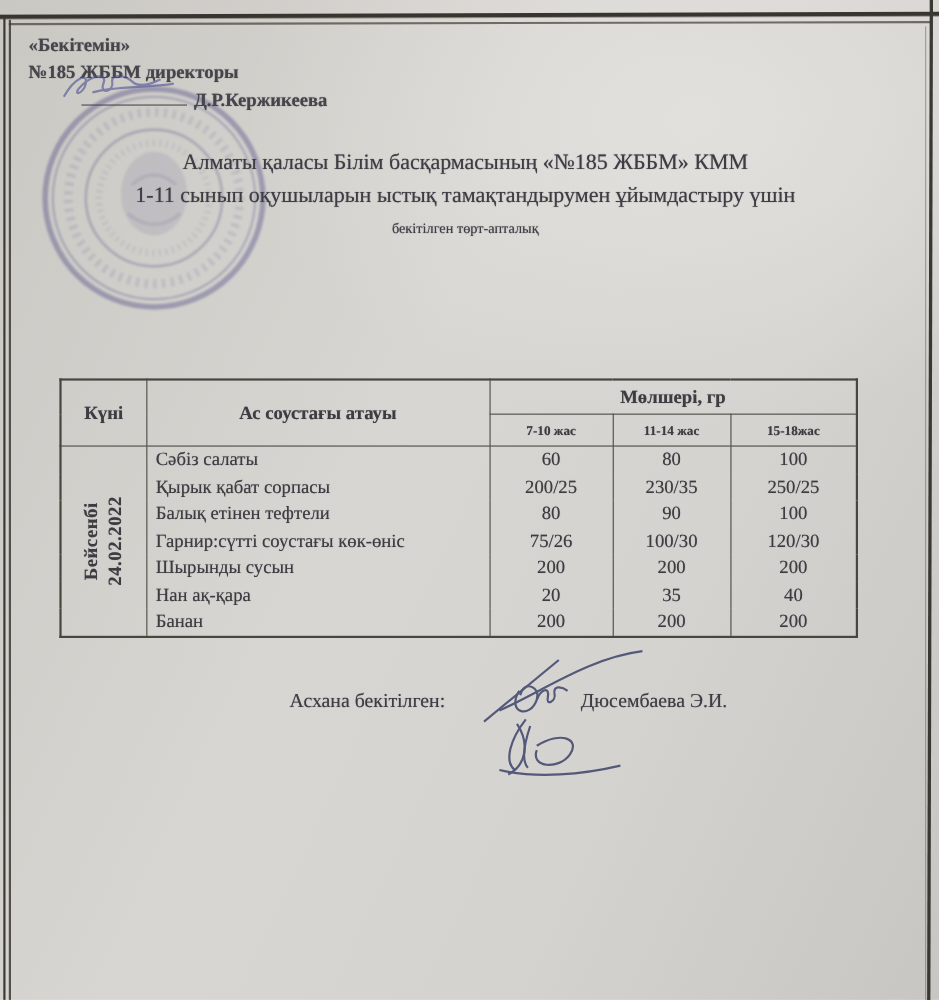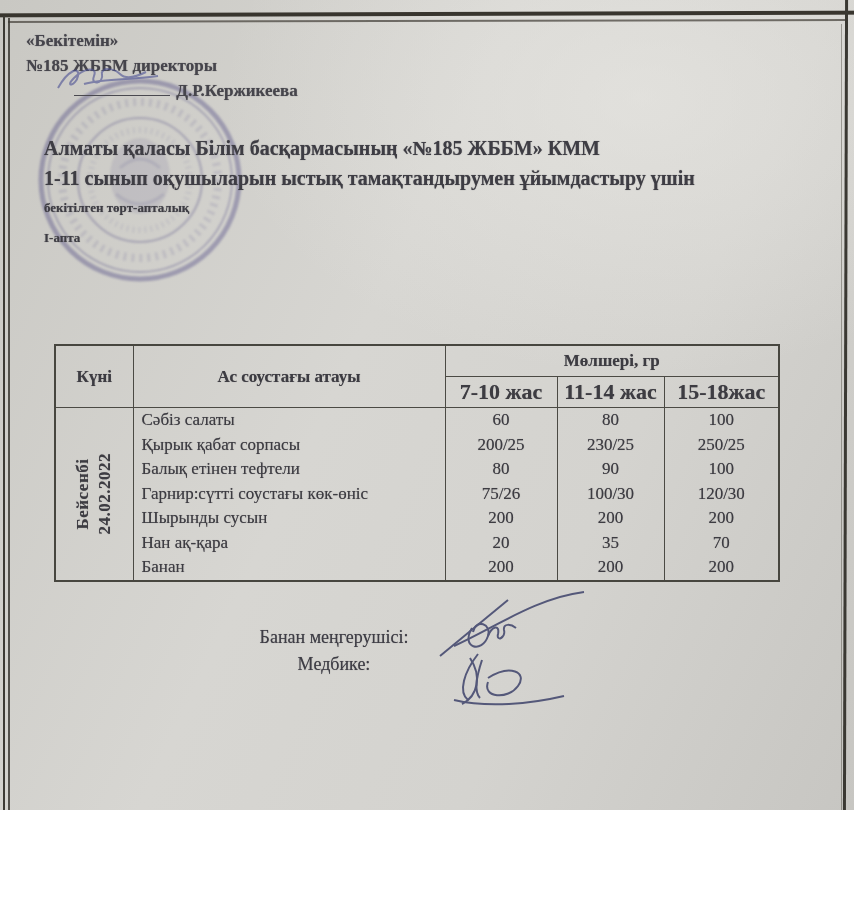--- a/index.html
+++ b/index.html
@@ -1,18 +1,18 @@
 <!DOCTYPE html>
 <html><head>
 <meta charset="utf-8">
 <style>
   html,body{margin:0;padding:0;}
   #doc{
     position:relative;
-    width:854px;height:810px;
+    width:854px;height:909px;
     overflow:hidden;
     font-family:"Liberation Serif", serif;
     background:
       radial-gradient(ellipse 600px 400px at 75% 12%, rgba(235,234,230,0.55), rgba(235,234,230,0) 70%),
       linear-gradient(115deg, #c9c8c3 0%, #d7d6d2 42%, #d4d3cf 68%, #c7c6c2 100%);
   }
   
   .edge-top{position:absolute;left:-4px;top:12px;width:862px;height:4px;background:#38352e;transform:rotate(-0.18deg);filter:blur(0.4px);}
   .edge-top-thin{position:absolute;left:8px;top:20px;width:838px;height:2px;background:rgba(82,79,72,0.8);transform:rotate(-0.12deg);}
   .edge-left-1{position:absolute;left:3px;top:16px;bottom:0;width:2px;background:#3c3a34;}
@@ -27,22 +27,22 @@
     text-shadow:0 0 1px rgba(70,69,76,0.7);
   }
   .sig-line{display:inline-block;width:96px;border-bottom:1.6px solid #4a4950;height:14px;margin-right:6px;}
   .approval-sig{position:absolute;left:28px;top:-16px;opacity:0.8;}
 
   
   .stamp{position:absolute;left:32px;top:76px;width:216px;height:208px;opacity:0.5;filter:blur(1.1px);mix-blend-mode:multiply;pointer-events:none;}
 
   
   .title{
-    position:absolute;left:44px;top:133px;width:790px;
-    font-weight:bold;color:#3e3d44;
+    position:absolute;left:28px;top:133px;width:790px;
+    text-align:center;font-weight:normal;color:#3e3d44;
     text-shadow:0 0 1px rgba(62,61,68,0.65);
   }
   .title .t1,.title .t2{font-size:20px;line-height:30px;}
   .title .t3,.title .t4,.title .t5{font-size:13px;line-height:30px;}
 
   
   .menu-table-wrap{position:absolute;left:54px;top:344px;}
   table.menu{
     border-collapse:collapse;table-layout:fixed;width:724px;
     border:2.2px solid #47463f;
@@ -50,21 +50,21 @@
   }
   table.menu col.c-day{width:78px;}
   table.menu col.c-name{width:312px;}
   table.menu col.c-a1{width:112px;}
   table.menu col.c-a2{width:107px;}
   table.menu col.c-a3{width:115px;}
   table.menu th{
     border:1.6px solid #4b4a44;font-weight:bold;font-size:17px;padding:2px 4px;
   }
   table.menu th.h-amount{height:26px;}
-  table.menu tr.subhead th{height:24px;font-size:22px;}
+  table.menu tr.subhead th{height:24px;font-size:12px;}
   table.menu tbody td{
     border-left:1.6px solid #4b4a44;border-right:1.6px solid #4b4a44;
     border-top:none;border-bottom:none;
     font-size:17px;height:24.5px;padding:0 4px;
   }
   td.menu-name{text-align:left;padding-left:8px !important;}
   td.val{text-align:center;}
   td.day-cell{text-align:center;vertical-align:middle;}
   .vert{
     writing-mode:vertical-rl;transform:rotate(180deg);
@@ -122,21 +122,20 @@
           <path d="M30,22 C50,16 80,18 104,14"></path>
         </g>
       </svg>
     </div>
   </div>
 
   <div class="title">
     <div class="t1">Алматы қаласы Білім басқармасының  «№185 ЖББМ» КММ</div>
     <div class="t2">1-11 сынып оқушыларын ыстық тамақтандырумен ұйымдастыру үшін</div>
     <div class="t3">бекітілген төрт-апталық</div>
-    <div class="t5">I-апта</div>
   </div>
 
   <div class="menu-table-wrap">
     <table class="menu">
       <colgroup>
         <col class="c-day">
           <col class="c-name">
           <col class="c-a1">
           <col class="c-a2">
           <col class="c-a3">
@@ -162,21 +161,21 @@
               </div>
             </td>
             <td class="menu-name">Сәбіз салаты</td>
             <td class="val">60</td>
             <td class="val">80</td>
             <td class="val">100</td>
           </tr>
           <tr>
             <td class="menu-name">Қырык қабат сорпасы</td>
             <td class="val">200/25</td>
-            <td class="val">230/25</td>
+            <td class="val">230/35</td>
             <td class="val">250/25</td>
           </tr>
           <tr>
             <td class="menu-name">Балық етінен тефтели</td>
             <td class="val">80</td>
             <td class="val">90</td>
             <td class="val">100</td>
           </tr>
           <tr>
             <td class="menu-name">Гарнир:сүтті соустағы көк-өніс</td>
@@ -187,35 +186,34 @@
           <tr>
             <td class="menu-name">Шырынды сусын</td>
             <td class="val">200</td>
             <td class="val">200</td>
             <td class="val">200</td>
           </tr>
           <tr>
             <td class="menu-name">Нан ақ-қара</td>
             <td class="val">20</td>
             <td class="val">35</td>
-            <td class="val">70</td>
+            <td class="val">40</td>
           </tr>
           <tr>
             <td class="menu-name">Банан</td>
             <td class="val">200</td>
             <td class="val">200</td>
             <td class="val">200</td>
           </tr>
         </tbody>
     </table>
   </div>
 
   <div class="sig-roles">
-    <div>Банан меңгерушісі:</div>
-    <div>Медбике:</div>
+    <div>Асхана бекітілген:</div>
   </div>
 
   <svg class="sig1" width="160" height="78" viewBox="0 0 160 78">
     <g stroke="#2e3360" stroke-width="2" fill="none" opacity="0.9">
       <path d="M8,72 L76,16"></path>
       <path d="M40,44 C28,64 50,70 56,52 C60,40 44,34 41,48"></path>
       <path d="M56,52 C60,42 68,40 66,50 C64,58 74,54 72,46 C71,39 79,40 84,44"></path>
       <path d="M22,62 C62,44 104,14 152,8"></path>
     </g>
   </svg>
@@ -223,15 +221,16 @@
     <g stroke="#2e3360" stroke-width="2" fill="none" opacity="0.9">
       <path d="M32,6 C18,24 12,44 22,52"></path>
       <path d="M24,10 C36,28 32,48 16,56"></path>
       <path d="M36,12 C30,30 28,44 34,50"></path>
       <path d="M42,30 C64,16 82,24 72,38 C62,52 36,50 42,34"></path>
       <path d="M8,52 C42,60 84,56 118,48"></path>
     </g>
   </svg>
 
   <div class="sig-names">
+    <div>Дюсембаева Э.И.</div>
   </div>
 
 </div>
 
 </body></html>

